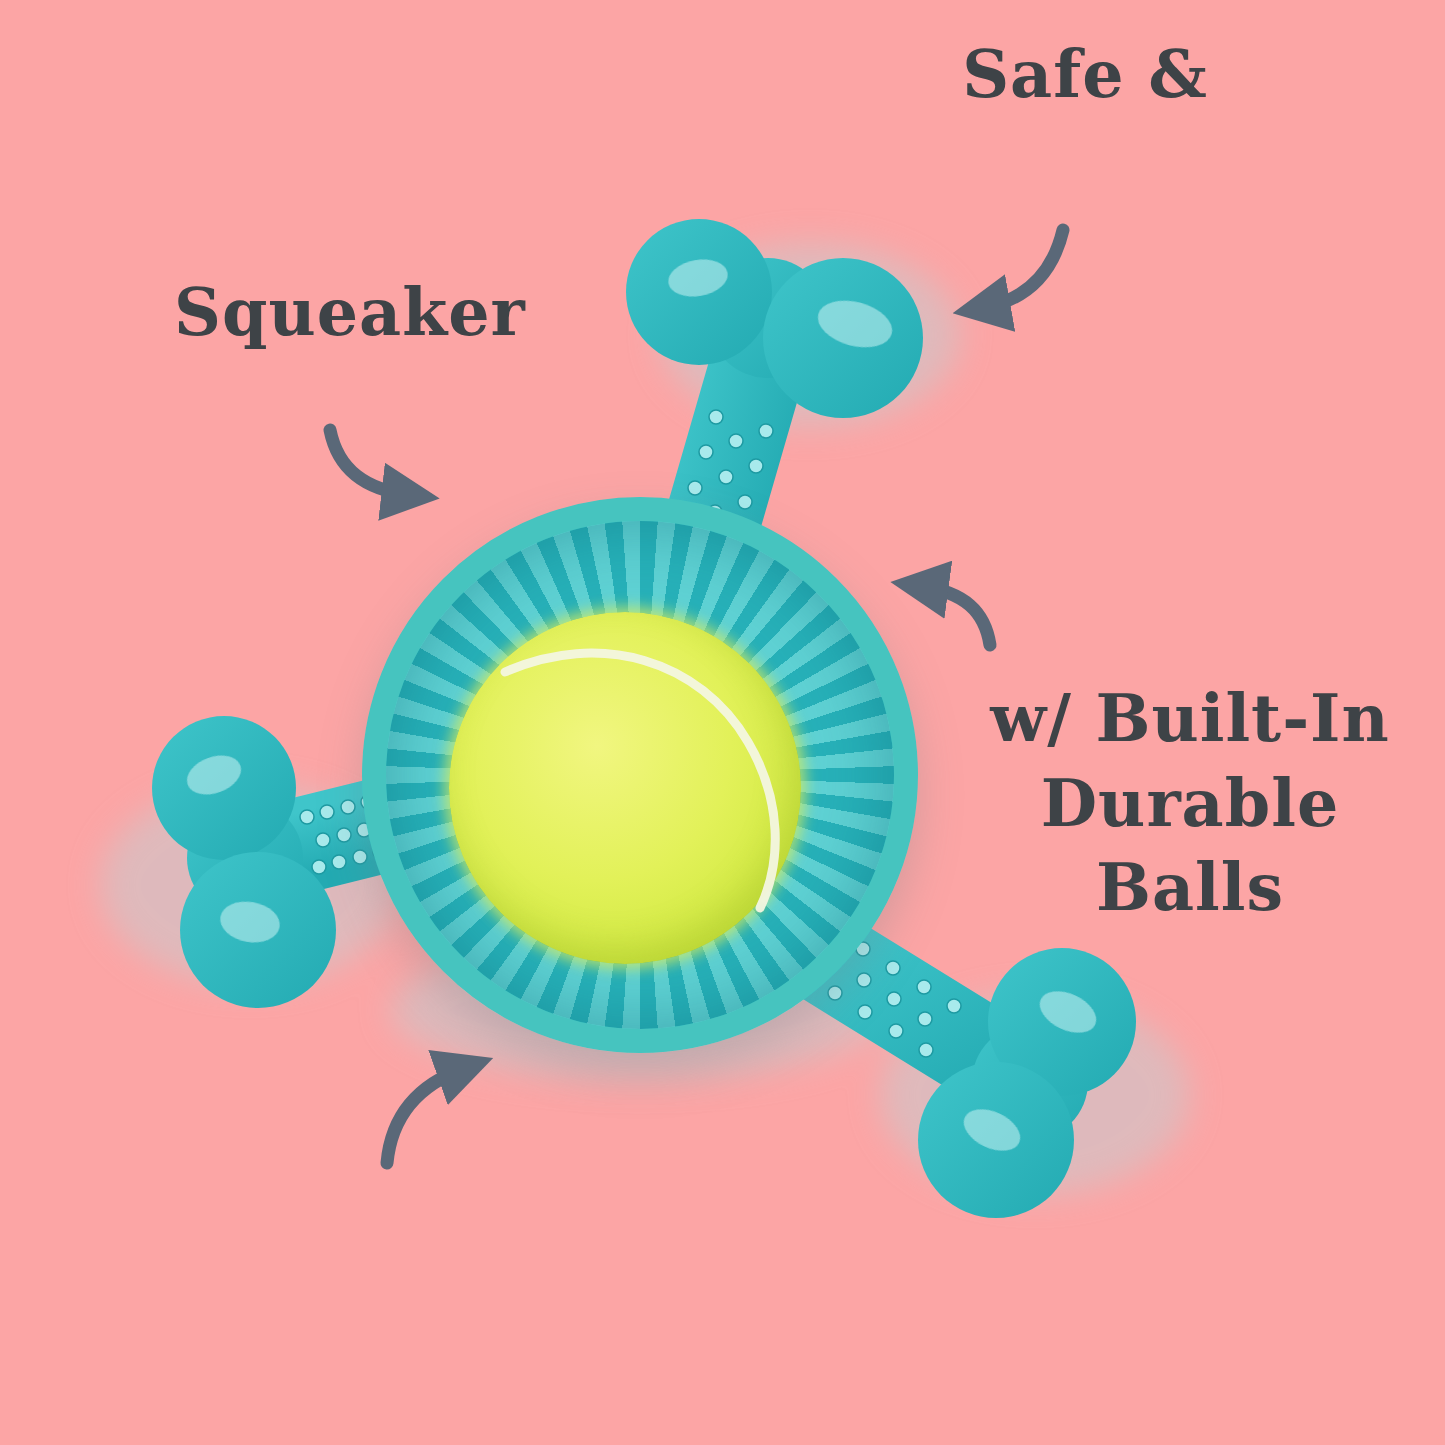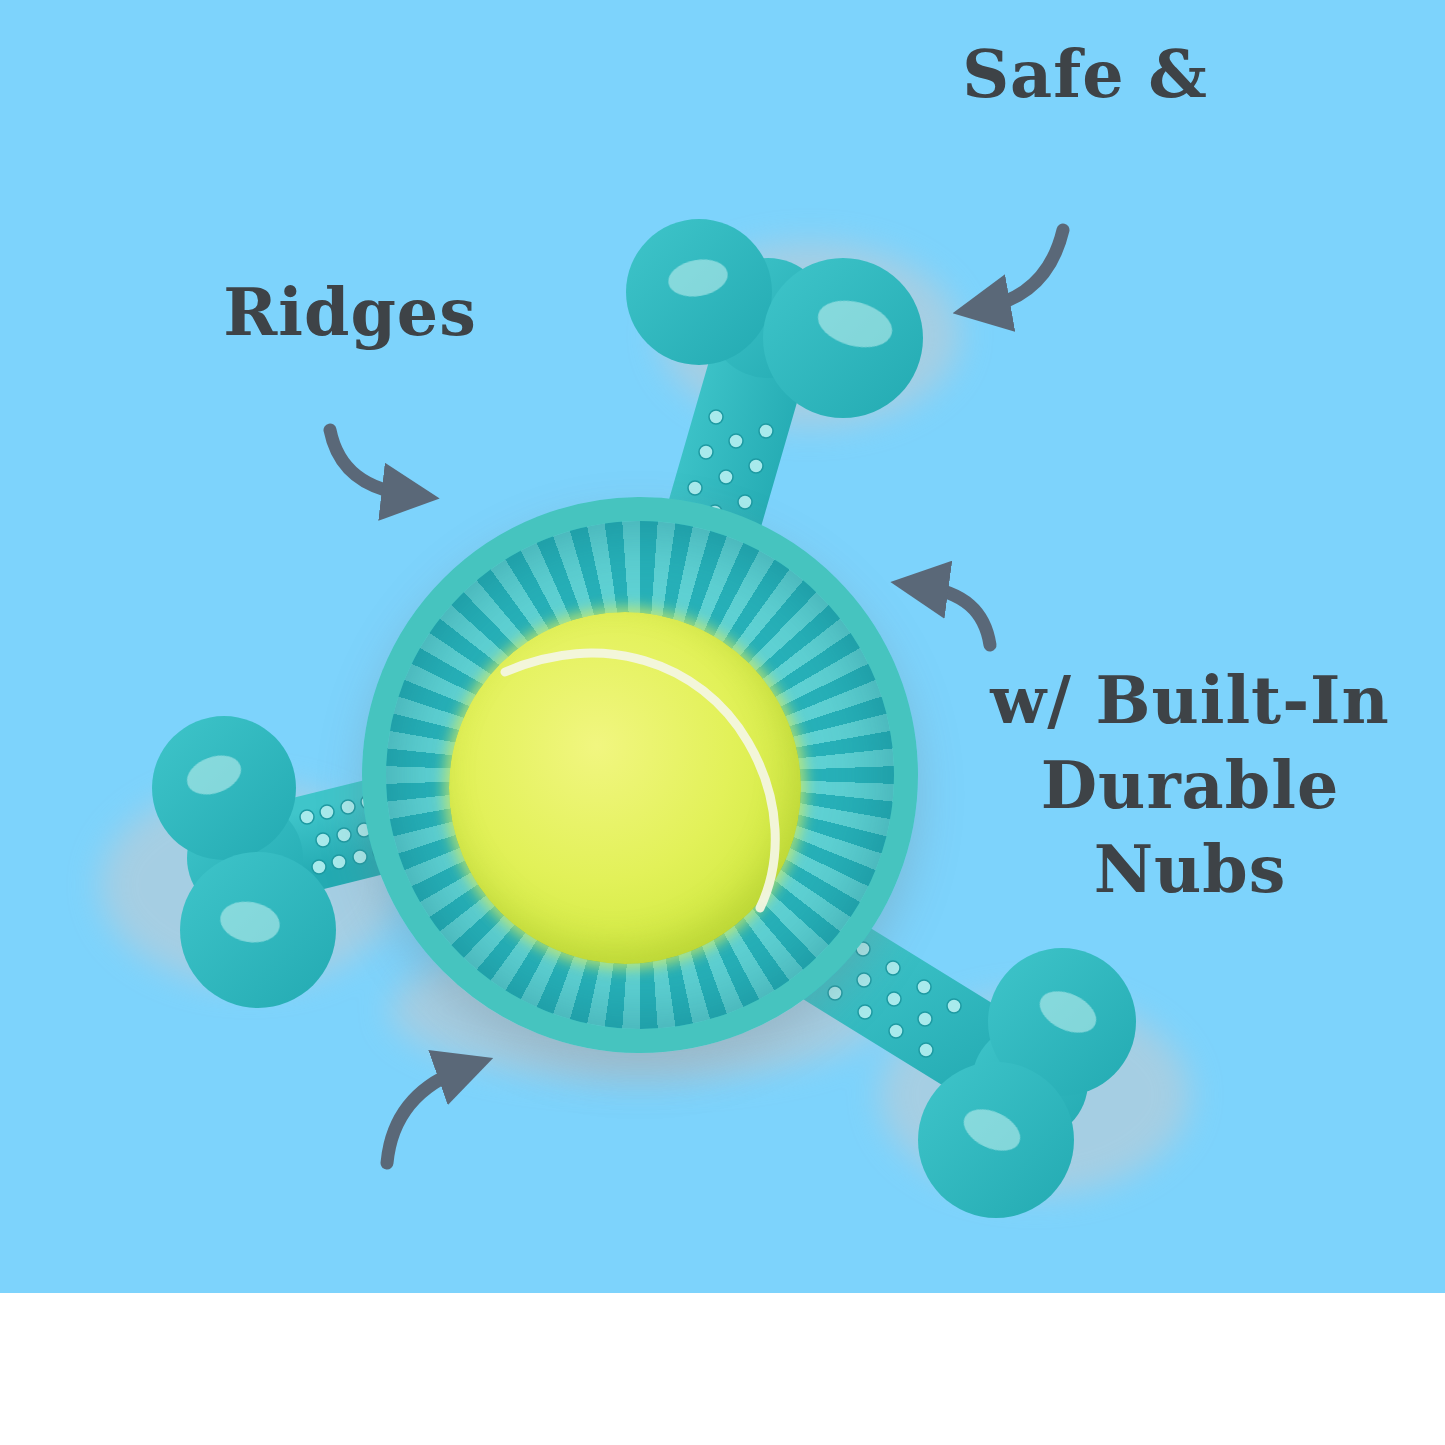--- a/index.html
+++ b/index.html
@@ -1,36 +1,36 @@
 <!DOCTYPE html>
 <html><head>
 <meta charset="utf-8">
 <style>
   html,body{margin:0;padding:0;background:#ffffff;}
   .canvas{
     position:relative;
-    width:1445px;height:1293px;
-    background:#7dd3fc;
+    width:1445px;height:1445px;
+    background:#fca5a5;
     overflow:hidden;
     font-family:"DejaVu Serif","Liberation Serif",serif;
   }
   .layer{position:absolute;left:0;top:0;width:1445px;height:1445px;}
   .callout{
     position:absolute;
     text-align:center;
     font-weight:700;
     color:#3e4347;
     font-size:65px;
     line-height:1.30;
     letter-spacing:1px;
   }
   .callout span{display:block;}
   .callout-safe{left:820px;top:32px;width:530px;}
   .callout-durable{left:140px;top:270px;width:420px;}
-  .callout-squeaker{left:950px;top:658px;width:480px;}
+  .callout-squeaker{left:950px;top:676px;width:480px;}
   .callout-textured{left:40px;top:1198px;width:710px;}
   .ring{
     position:absolute;
     left:362px;top:497px;
     width:556px;height:556px;
     border-radius:50%;
     border:24px solid #46c4bf;
     box-sizing:border-box;
     background:repeating-conic-gradient(from 0deg,#27b1b9 0deg 4deg,#5fd2d4 4deg 8deg);
     box-shadow:inset 0 0 70px rgba(8,98,110,0.40), 0 20px 45px rgba(120,130,135,0.30);
@@ -159,23 +159,23 @@
       <path d="M 990 645 C 985 612, 965 592, 920 586" marker-end="url(#ah)"></path>
       <path d="M 387 1163 C 391 1120, 414 1086, 465 1068" marker-end="url(#ah)"></path>
     </g>
   </svg>
 
   <div class="callout callout-safe">
     <span>Safe &amp;</span>
   </div>
 
   <div class="callout callout-durable">
-    <span>Ridges</span>
+    <span>Squeaker</span>
   </div>
 
   <div class="callout callout-squeaker">
     <span>w/ Built-In</span>
     <span>Durable</span>
-    <span>Nubs</span>
+    <span>Balls</span>
   </div>
 
 
 </div>
 
 </body></html>

